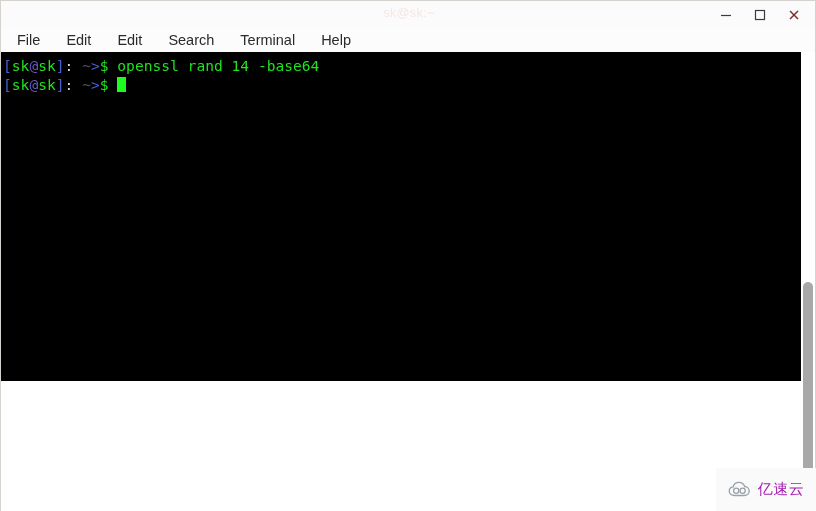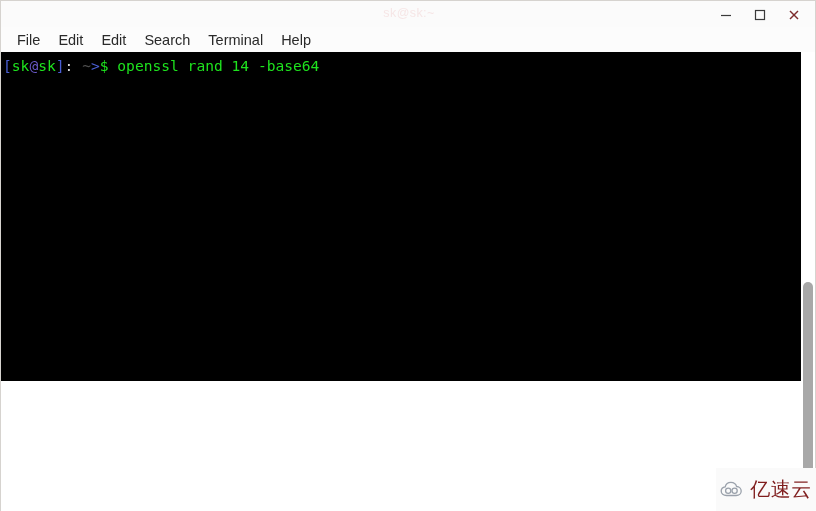--- a/index.html
+++ b/index.html
@@ -73,20 +73,21 @@
     top: 27px; left: 0;
     width: 816px;
     height: 25px;
     background: #fcfcfc;
     border-left: 1px solid #d6d3cf;
     border-right: 1px solid #d6d3cf;
     box-sizing: border-box;
     display: flex;
     align-items: center;
     padding-left: 7px;
+    gap: 8px;
   }
   .menu-item {
     font-size: 14.5px;
     color: #2a2a2a;
     padding: 2px 9px;
     line-height: 18px;
     white-space: nowrap;
     cursor: default;
     font-family: "Liberation Sans", sans-serif;
   }
@@ -158,22 +159,22 @@
     width: 100px;
     height: 43px;
     background: #fafafa;
     display: flex;
     align-items: center;
     justify-content: center;
     gap: 4px;
   }
   .wm-icon { display: block; }
   .wm-text {
-    font-size: 20px;
-    color: #7f1d1d;
+    font-size: 15px;
+    color: #a21caf;
     font-family: "DejaVu Sans", sans-serif;
     letter-spacing: 0.5px;
     white-space: nowrap;
   }
 
   
   .frame-edge {
     position: absolute;
     top: 0; left: 0;
     width: 816px; height: 511px;
@@ -220,20 +221,21 @@
     <div class="menu-item">Help</div>
   </div>
 
   <div class="term-wrap">
 
     <div class="term">
 
       <div class="line"><span class="c-blue">[</span><span class="c-green">sk</span><span class="c-purple">@</span><span class="c-green">sk</span><span class="c-blue">]</span><span class="c-white">:</span><span class="c-dim">&nbsp;</span><span class="c-dim">~</span><span class="c-blue">&gt;</span><span class="c-green">$</span><span class="c-green">&nbsp;</span><span class="c-green">openssl rand 14 -base64</span></div>
 
 
+      <div class="line"><span class="c-blue">[</span><span class="c-green">sk</span><span class="c-purple">@</span><span class="c-green">sk</span><span class="c-blue">]</span><span class="c-white">:</span><span class="c-dim">&nbsp;</span><span class="c-dim">~</span><span class="c-blue">&gt;</span><span class="c-green">$</span><span class="c-green">&nbsp;</span><span class="cursor"></span></div>
 
     </div>
 
     <div class="scrollbar">
       <div class="scroll-thumb"></div>
     </div>
 
   </div>
 
   <div class="frame-edge"></div>

